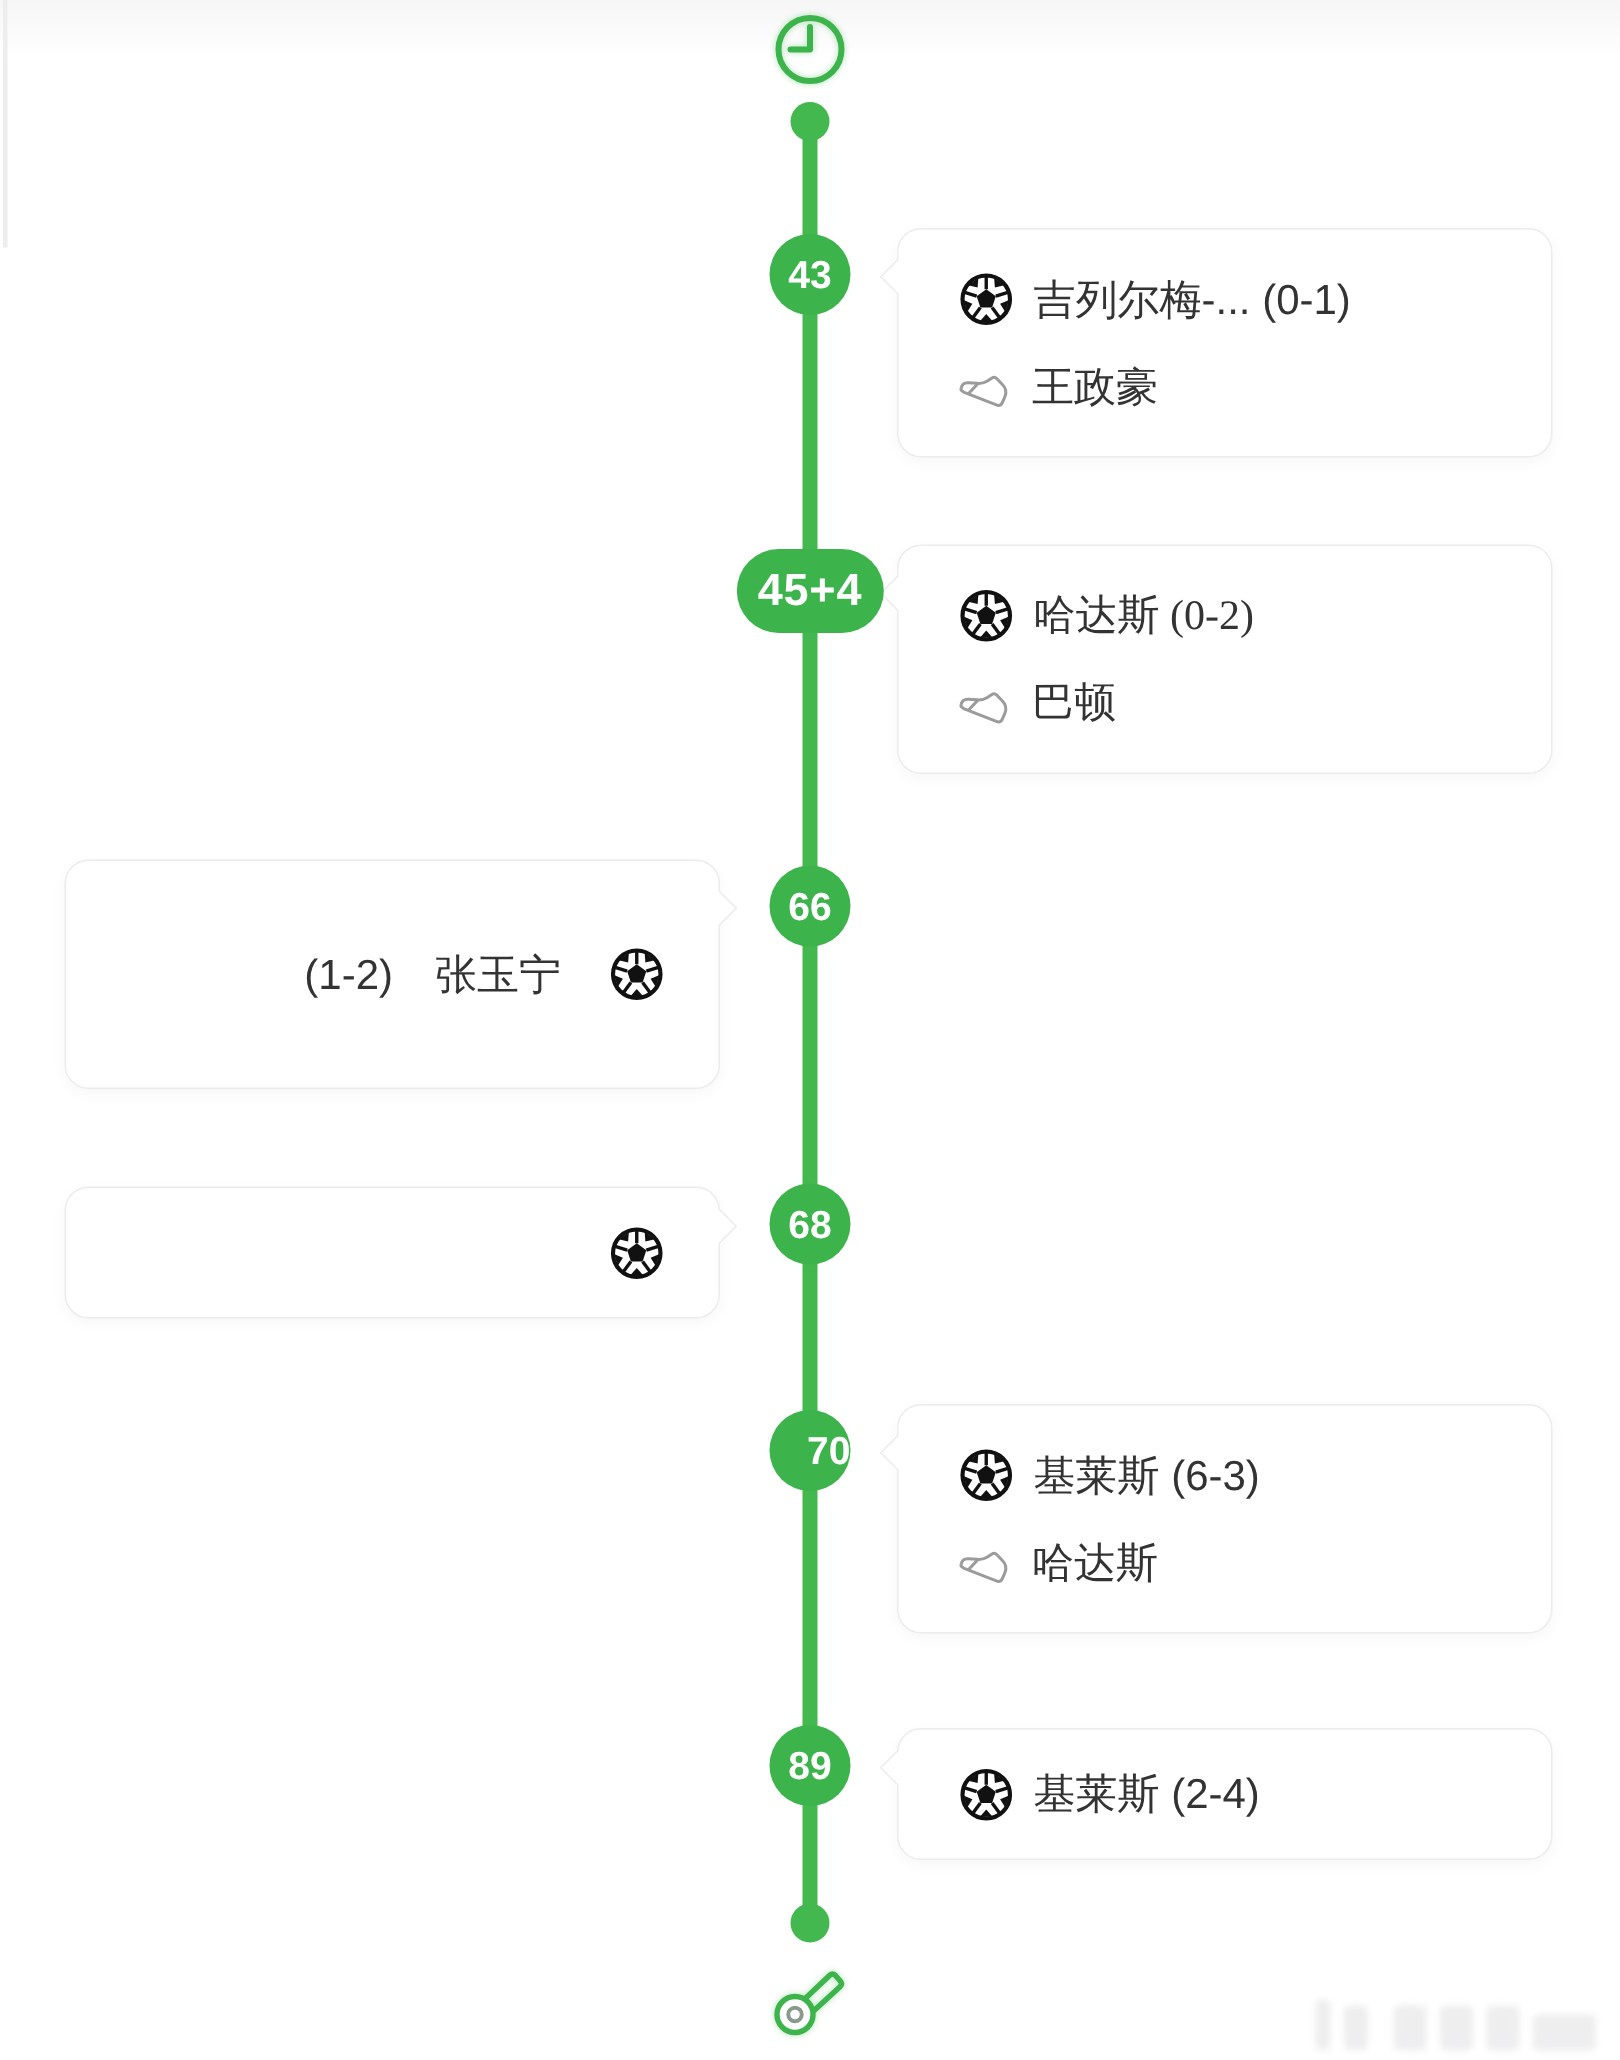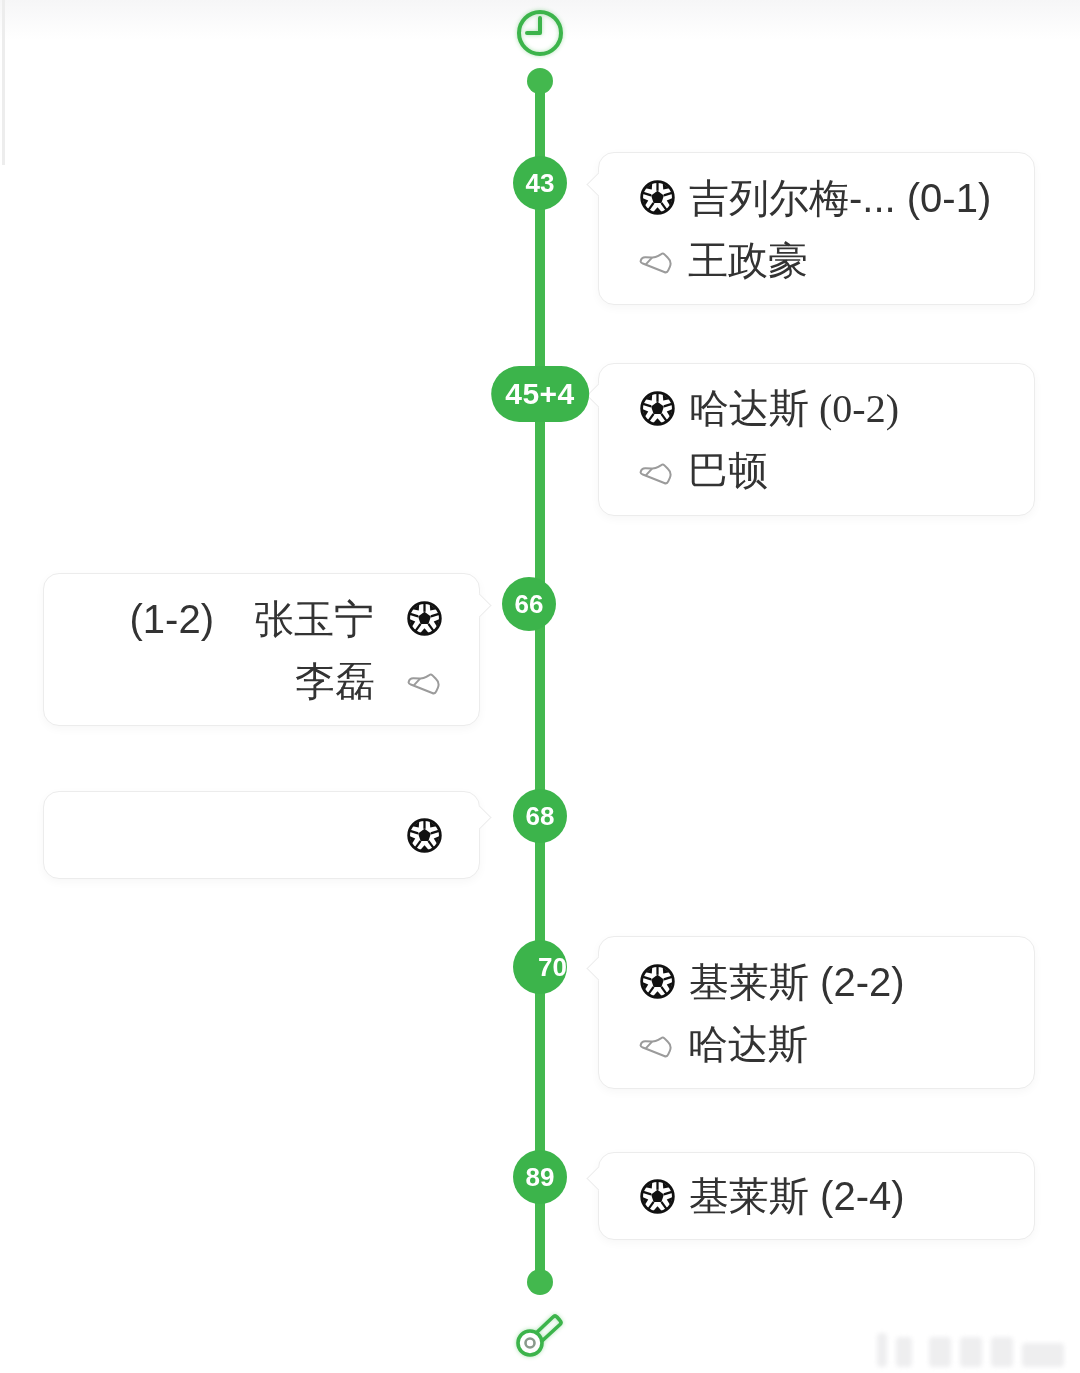--- a/index.html
+++ b/index.html
@@ -24,21 +24,21 @@
   .endcap-icon svg{display:block;}
 
   .event-card{position:absolute;background:#fff;border:1px solid var(--cardBorder);
     border-radius:16px;box-shadow:0 3px 10px rgba(0,0,0,.035);box-sizing:border-box;z-index:1;}
   .tail{position:absolute;width:16px;height:16px;background:#fff;transform:rotate(45deg);z-index:2;}
   .event-right .tail{left:-9px;border-left:1.5px solid var(--cardBorder);border-bottom:1.5px solid var(--cardBorder);}
   .event-left  .tail{right:-9px;border-top:1.5px solid var(--cardBorder);border-right:1.5px solid var(--cardBorder);}
 
   .rows{display:flex;flex-direction:column;justify-content:center;height:100%;
     gap:22px;padding:0 36px 0 40px;box-sizing:border-box;position:relative;z-index:3;}
-  .row{display:flex;align-items:center;gap:13px;font-size:40px;color:var(--text);
+  .row{display:flex;align-items:center;gap:13px;font-size:28px;color:var(--text);
     line-height:1;white-space:nowrap;}
   .event-left .row{justify-content:flex-end;gap:32px;}
   .row .icon{display:inline-flex;}
   .row .icon svg{display:block;}
 
   .minute{position:absolute;transform:translate(-50%,-50%);background:var(--accent);
     color:var(--minuteText);display:flex;align-items:center;justify-content:center;
     font-weight:600;z-index:4;}
   .minute.circle{width:54px;height:54px;border-radius:50%;font-size:26px;}
   .minute.pill{height:56px;padding:0 14px;border-radius:28px;font-size:30px;letter-spacing:.5px;}
@@ -175,34 +175,23 @@
     <g fill="#111111">
       <polygon points="23.1,4.1 29.7,8.9 23.6,10.3"></polygon>
       <polygon points="32.8,18.5 30.3,26.3 27.0,20.9"></polygon>
       <polygon points="22.1,32.2 13.9,32.2 18,27.5"></polygon>
       <polygon points="5.7,26.3 3.2,18.5 9.0,20.9"></polygon>
       <polygon points="6.3,8.9 12.9,4.1 12.4,10.3"></polygon>
     </g>
   </svg>
             </span>
           </div>
-          <div class="row">
-            <span>李磊</span>
-            <span class="icon">
-              <svg width="36" height="36" viewBox="0 0 36 36">
-    <g transform="rotate(24 18 18)" fill="#fff" stroke="#9B9B9B" stroke-width="2" stroke-linejoin="round">
-      <path d="M3.5,25.5 Q2.5,21.5 6.5,20 L12,18 Q15.5,16.8 17.5,13.8 L19.5,10.8 Q20.5,9 22.5,9.8 L27,11.6 Q32.5,13.6 32.5,19 L32.5,23 Q32.5,26 29.5,26 L6.5,27 Q3.5,27 3.5,25.5 Z"></path>
-      <path d="M12.5,17.8 L9.5,26.5" fill="none"></path>
-    </g>
-  </svg>
-            </span>
-          </div>
-        </div>
-    </div>
-    <div class="minute circle" style="left: 529px; top: 604px;">
+        </div>
+    </div>
+    <div class="minute circle" style="left: 540px; top: 604px;">
       <span>66</span>
     </div>
   </div>
 
   <div class="event event-left">
     <div class="event-card" style="left: 43px; top: 791px; width: 437px; height: 88px;">
       <span class="tail" style="top: 17px;"></span>
       <div class="rows">
           <div class="row">
             <span class="icon">
@@ -251,21 +240,21 @@
     </g>
     <g fill="#111111">
       <polygon points="23.1,4.1 29.7,8.9 23.6,10.3"></polygon>
       <polygon points="32.8,18.5 30.3,26.3 27.0,20.9"></polygon>
       <polygon points="22.1,32.2 13.9,32.2 18,27.5"></polygon>
       <polygon points="5.7,26.3 3.2,18.5 9.0,20.9"></polygon>
       <polygon points="6.3,8.9 12.9,4.1 12.4,10.3"></polygon>
     </g>
   </svg>
             </span>
-            <span>基莱斯 (2-2)</span>
+            <span>基莱斯 (6-3)</span>
           </div>
           <div class="row">
             <span class="icon">
               <svg width="36" height="36" viewBox="0 0 36 36">
     <g transform="rotate(24 18 18)" fill="#fff" stroke="#9B9B9B" stroke-width="2" stroke-linejoin="round">
       <path d="M3.5,25.5 Q2.5,21.5 6.5,20 L12,18 Q15.5,16.8 17.5,13.8 L19.5,10.8 Q20.5,9 22.5,9.8 L27,11.6 Q32.5,13.6 32.5,19 L32.5,23 Q32.5,26 29.5,26 L6.5,27 Q3.5,27 3.5,25.5 Z"></path>
       <path d="M12.5,17.8 L9.5,26.5" fill="none"></path>
     </g>
   </svg>
             </span>

